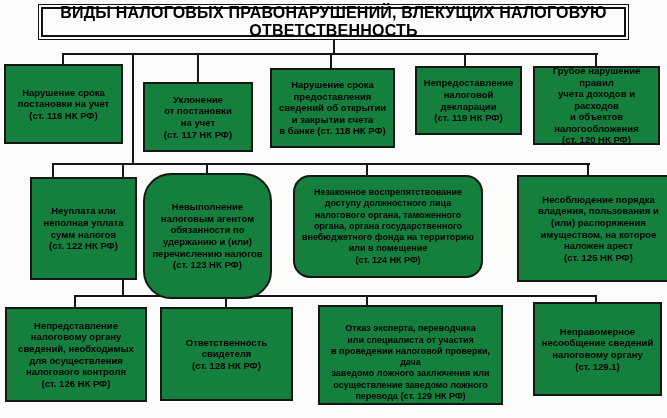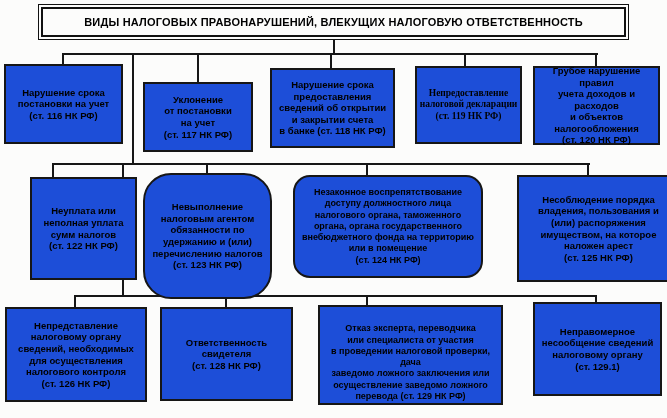--- a/index.html
+++ b/index.html
@@ -16,39 +16,39 @@
   }
   
   .title-outer{
     position:absolute;left:38px;top:4px;width:591px;height:36px;
     box-sizing:border-box;border:1px solid #111;padding:2px;
     background:#fcfcfb;
   }
   .title-inner{
     box-sizing:border-box;border:2px solid #111;height:100%;
     display:flex;align-items:center;justify-content:center;
-    font-size:11px;font-weight:bold;letter-spacing:.2px;text-align:center;
+    font-size:16px;font-weight:bold;letter-spacing:.2px;text-align:center;
   }
   
   .box{
     position:absolute;box-sizing:border-box;
-    border:2px solid #161616;background:#1d4ed8;
+    border:2px solid #161616;background:#15803d;
     display:flex;align-items:center;justify-content:center;
     text-align:center;font-weight:bold;font-size:9.5px;line-height:1.22;
     padding:1px 2px;
   }
   .box .box-text{white-space:pre-line;display:block;width:100%;}
   .small{font-size:9px;line-height:1.25;}
   
   .ln{position:absolute;background:#161616;}
   
   .b1{left:4px;top:64px;width:119px;height:80px;}
   .b2{left:143px;top:82px;width:110px;height:70px;justify-content:center;}
   .b3{left:270px;top:68px;width:125px;height:80px;}
-  .b4{left:415px;top:66px;width:107px;height:78px;font-family:Liberation Serif, serif;}
+  .b4{left:415px;top:66px;width:107px;height:69px;}
   .b5{left:533px;top:66px;width:127px;height:79px;}
   .b6{left:3px;top:177px;width:107px;height:103px;margin-left:27px;}
   .b7{left:143px;top:173px;width:129px;height:126px;border-radius:28px;}
   .b8{left:293px;top:175px;width:190px;height:103px;border-radius:17px;}
   .b9{left:517px;top:175px;width:163px;height:107px;}
   .b10{left:5px;top:307px;width:142px;height:95px;}
   .b11{left:160px;top:307px;width:133px;height:94px;}
   .b12{left:318px;top:305px;width:185px;height:100px;align-items:flex-end;}
   .b13{left:533px;top:302px;width:129px;height:94px;}
 </style>

